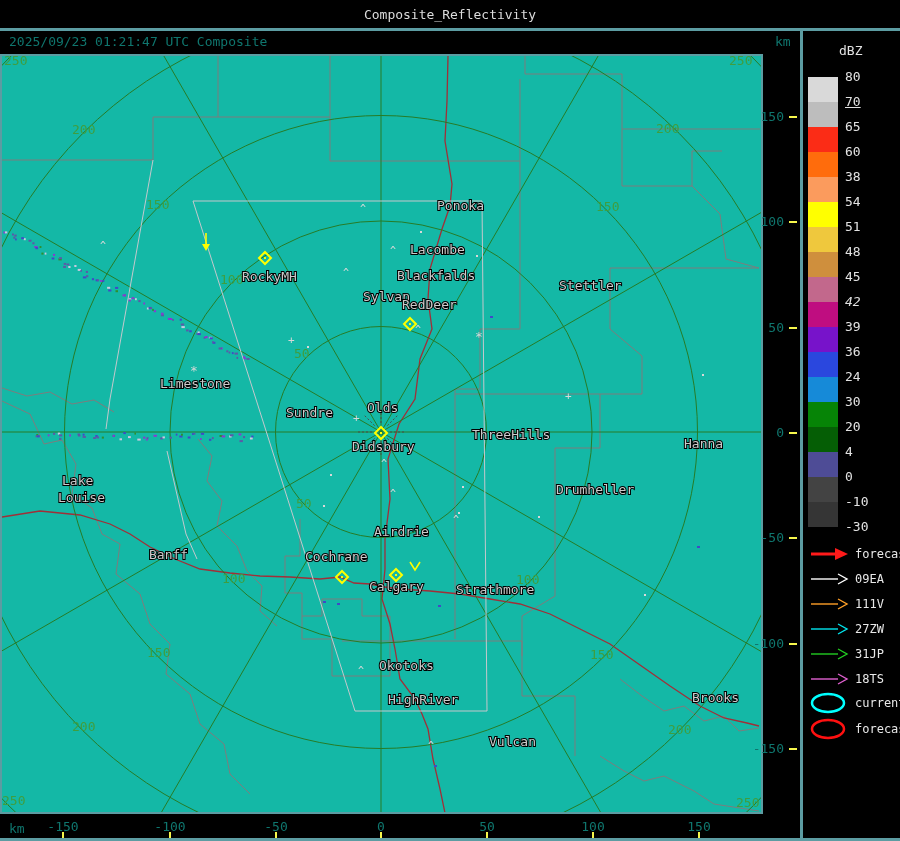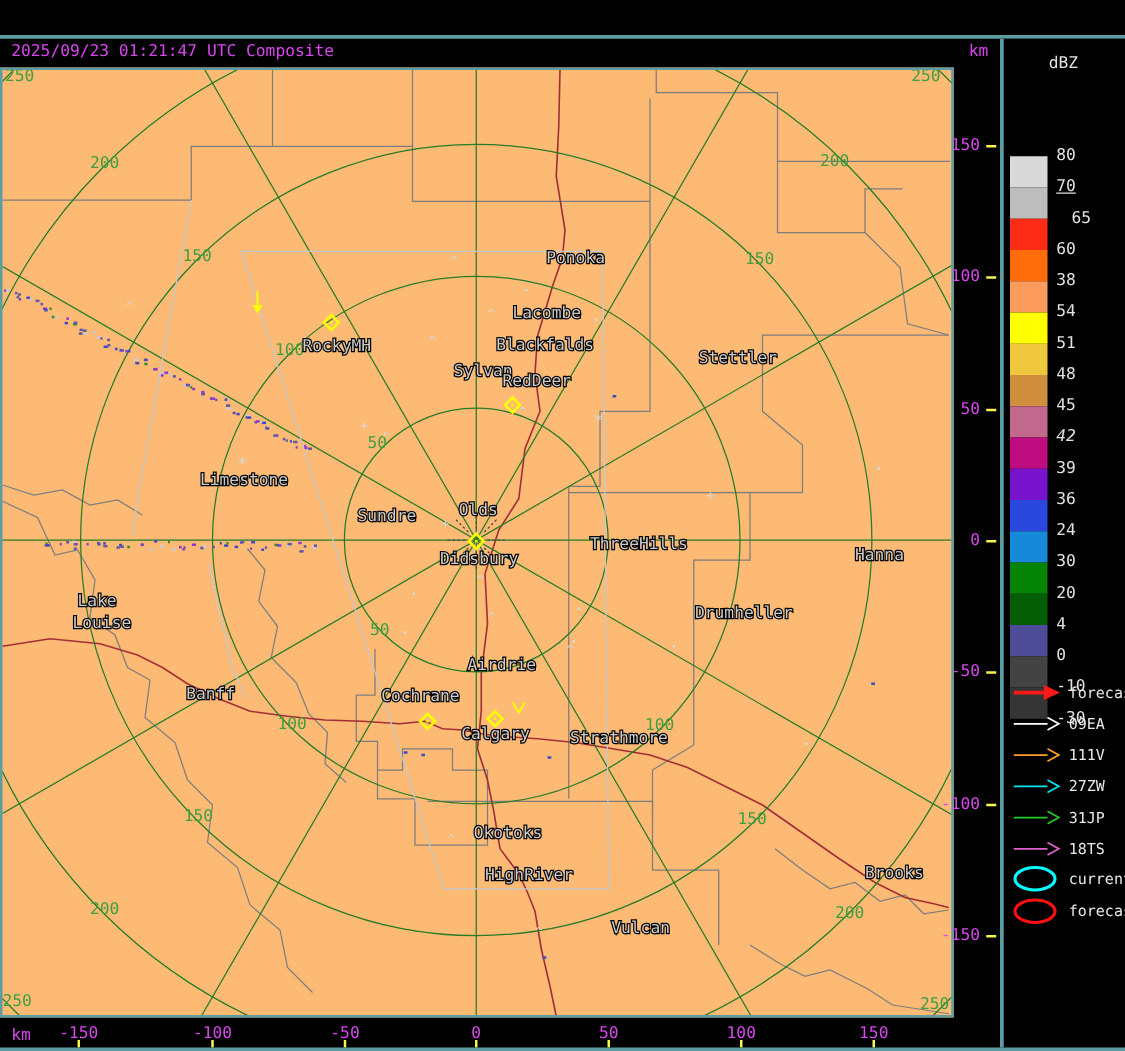--- a/index.html
+++ b/index.html
@@ -1,44 +1,47 @@
 <!DOCTYPE html>
 <html><head>
 <meta charset="utf-8">
 <style>
   html,body{margin:0;padding:0;background:#000;}
   #app{position:relative;width:900px;height:841px;background:#000;overflow:hidden;
        font-family:"DejaVu Sans Mono",monospace;}
   .abs{position:absolute;}
   .teal{background:#5c9ca2;}
-  .ytext{color:#d946ef;font-size:13px;white-space:pre;}
+  .ytext{color:#0f766e;font-size:13px;white-space:pre;}
   .wtext{color:#dcdcdc;font-size:13px;white-space:pre;}
   #titlebar{left:0;top:0;width:900px;height:28px;display:flex;align-items:center;justify-content:center;}
   #divider-top{left:0;top:28px;width:900px;height:3px;}
   #divider-bottom{left:0;top:838px;width:900px;height:3px;}
   #datetime{left:9px;top:34px;}
   #km-top-right{left:775px;top:34px;}
-  #map-frame{left:0;top:54px;width:763px;height:760px;border:2px solid #5c9ca2;box-sizing:border-box;background:#fdba74;}
+  #map-frame{left:0;top:54px;width:763px;height:760px;border:2px solid #5c9ca2;box-sizing:border-box;background:#14b8a6;}
   #sidebar{left:800px;top:31px;width:100px;height:807px;border-left:3px solid #5c9ca2;box-sizing:border-box;background:#000;}
   #dbz-title{left:36px;top:12px;color:#e2e2e2;font-size:13px;}
   .swatch{position:absolute;left:5px;width:30px;height:25px;}
   .swlabel{position:absolute;left:42px;width:40px;color:#e2e2e2;font-size:13px;height:14px;line-height:14px;}
   .lgrow{position:absolute;left:6px;display:flex;align-items:center;gap:6px;height:20px;}
   .lgrow span{color:#e8e8e8;font-size:12px;white-space:pre;}
   .axlabel-b{position:absolute;width:48px;text-align:center;top:819px;}
   .tick-b{position:absolute;width:2px;height:6px;top:832px;background:#f6f64c;}
   .axlabel-r{position:absolute;width:36px;text-align:right;left:748px;}
   .tick-r{position:absolute;width:8px;height:2px;left:789px;background:#f6f64c;}
   #km-bottom-left{left:9px;top:821px;}
   svg text{font-family:"DejaVu Sans Mono",monospace;}
 </style>
 </head>
 <body>
 
 <div id="app">
+  <div id="titlebar" class="abs">
+    <span class="wtext">Composite_Reflectivity</span>
+  </div>
   <div id="divider-top" class="abs teal"></div>
 
   <span id="datetime" class="abs ytext">2025/09/23 01:21:47 UTC Composite</span>
   <span id="km-top-right" class="abs ytext">km</span>
 
   <div id="map-frame" class="abs">
     <svg id="mapsvg" width="759" height="756" viewBox="0 0 759 756">
         <polyline points="0,104 151,104" fill="none" stroke="#7d7d7d" stroke-width="1"></polyline>
         <polyline points="151,104 151,61 216,61 216,0" fill="none" stroke="#7d7d7d" stroke-width="1"></polyline>
         <polyline points="328,0 328,61 216,61" fill="none" stroke="#7d7d7d" stroke-width="1"></polyline>
@@ -326,42 +329,42 @@
       <span class="axlabel-r ytext abs" style="top: 530px;">-50</span>
       <div class="tick-r" style="top: 537px;"></div>
       <span class="axlabel-r ytext abs" style="top: 636px;">-100</span>
       <div class="tick-r" style="top: 643px;"></div>
       <span class="axlabel-r ytext abs" style="top: 741px;">-150</span>
       <div class="tick-r" style="top: 748px;"></div>
     </div>
 
   <div id="sidebar" class="abs">
     <span id="dbz-title" class="abs">dBZ</span>
-    <div id="scale" class="abs" style="left:0;top:0;width:97px;height:540px;margin-top:48px;">
+    <div id="scale" class="abs" style="left:0;top:0;width:97px;height:540px;">
         <div class="swatch" style="top: 46px; background: rgb(217, 217, 217);"></div>
         <div class="swatch" style="top: 71px; background: rgb(189, 189, 189);"></div>
         <div class="swatch" style="top: 96px; background: rgb(251, 44, 22);"></div>
         <div class="swatch" style="top: 121px; background: rgb(255, 108, 12);"></div>
         <div class="swatch" style="top: 146px; background: rgb(251, 155, 93);"></div>
         <div class="swatch" style="top: 171px; background: rgb(255, 255, 0);"></div>
         <div class="swatch" style="top: 196px; background: rgb(239, 200, 61);"></div>
         <div class="swatch" style="top: 221px; background: rgb(207, 143, 61);"></div>
         <div class="swatch" style="top: 246px; background: rgb(194, 104, 140);"></div>
         <div class="swatch" style="top: 271px; background: rgb(191, 13, 128);"></div>
         <div class="swatch" style="top: 296px; background: rgb(119, 19, 202);"></div>
         <div class="swatch" style="top: 321px; background: rgb(42, 71, 222);"></div>
         <div class="swatch" style="top: 346px; background: rgb(22, 138, 216);"></div>
         <div class="swatch" style="top: 371px; background: rgb(6, 132, 6);"></div>
         <div class="swatch" style="top: 396px; background: rgb(5, 94, 5);"></div>
         <div class="swatch" style="top: 421px; background: rgb(78, 76, 150);"></div>
         <div class="swatch" style="top: 446px; background: rgb(67, 67, 67);"></div>
         <div class="swatch" style="top: 471px; background: rgb(53, 53, 53);"></div>
         <span class="swlabel" style="top: 39px;">80</span>
         <span class="swlabel" style="top: 64px; text-decoration: underline;">70</span>
-        <span class="swlabel" style="top: 89px; text-align: center;">65</span>
+        <span class="swlabel" style="top: 89px;">65</span>
         <span class="swlabel" style="top: 114px;">60</span>
         <span class="swlabel" style="top: 139px;">38</span>
         <span class="swlabel" style="top: 164px;">54</span>
         <span class="swlabel" style="top: 189px;">51</span>
         <span class="swlabel" style="top: 214px;">48</span>
         <span class="swlabel" style="top: 239px;">45</span>
         <span class="swlabel" style="top: 264px; font-style: italic;">42</span>
         <span class="swlabel" style="top: 289px;">39</span>
         <span class="swlabel" style="top: 314px;">36</span>
         <span class="swlabel" style="top: 339px;">24</span>

